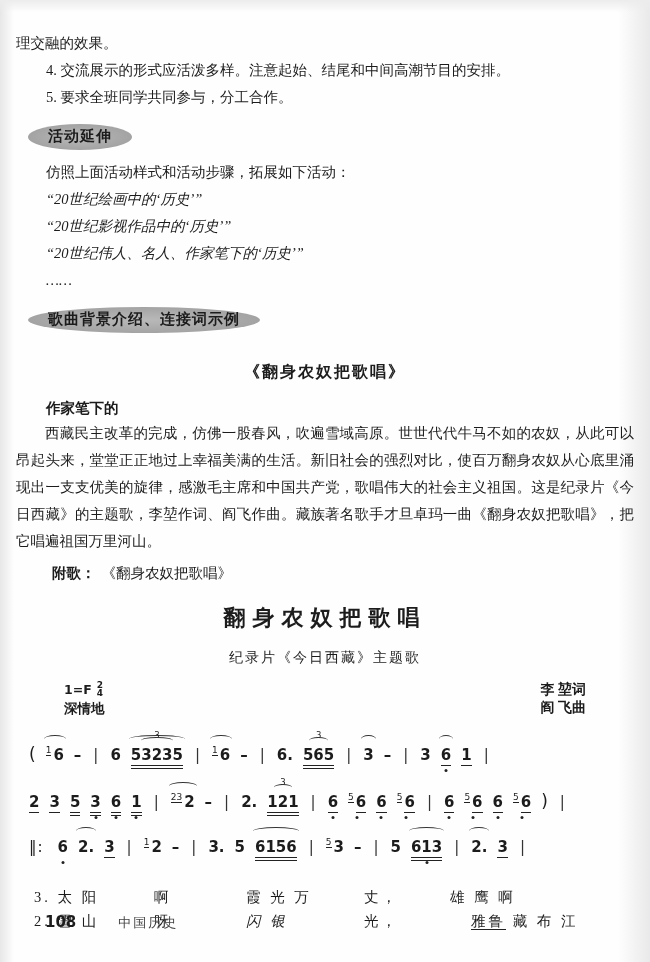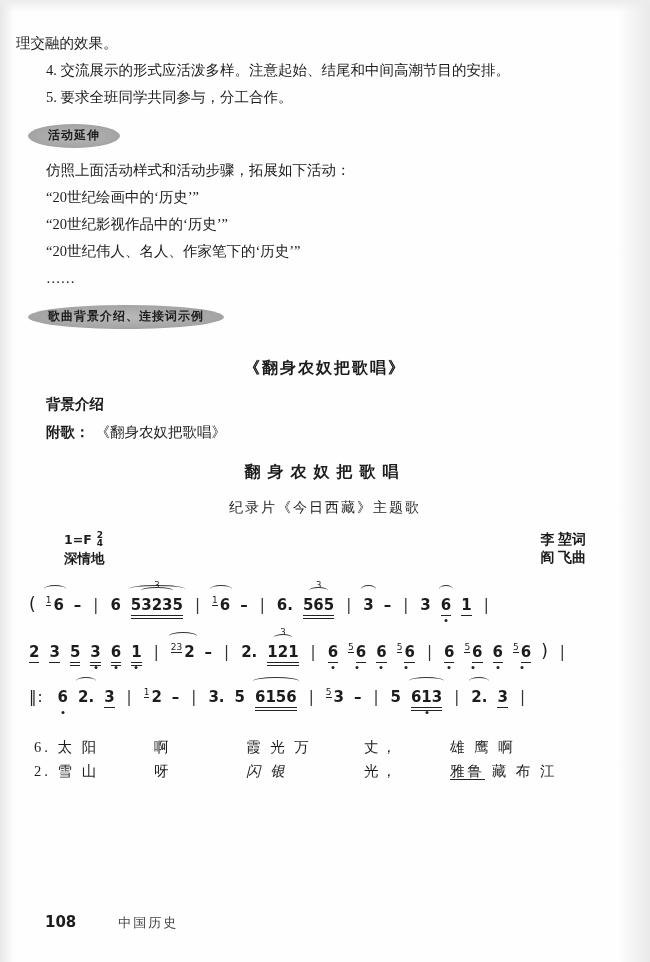--- a/index.html
+++ b/index.html
@@ -19,50 +19,50 @@
   }
   .body-text{line-height:27px;}
   .indent{padding-left:30px;}
   .oval-heading{
     display:inline-block;
     margin:13px 0 9px 12px;
     padding:3px 20px 4px 20px;
     background:radial-gradient(ellipse at center,#b9b9b9 0%,#9a9a9a 100%);
     border-radius:50%;
     font-weight:bold;
-    font-size:12px;
+    font-size:15px;
     font-family:"Liberation Sans","DejaVu Sans",sans-serif;
     letter-spacing:1px;
   }
-  .quote-list .list-line{line-height:27px;padding-left:30px;}
+  .quote-list .list-line{line-height:27px;padding-left:30px;font-style:italic;}
   .center-title{
     text-align:center;
     font-weight:bold;
     font-size:16px;
     letter-spacing:2px;
     margin:20px 0 16px 0;
   }
   .bold-sub{
     font-weight:bold;
     padding-left:30px;
     font-family:"Liberation Sans","DejaVu Sans",sans-serif;
     margin-bottom:2px;
   }
   .para{
     margin:2px 0 0 0;
     line-height:27px;
     text-align:justify;
     text-indent:2em;
   }
   .appendix{padding-left:30px;margin-top:5px;line-height:27px;}
-  .appendix .lbl{font-weight:bold;font-family:"Liberation Sans","DejaVu Sans",sans-serif;margin-right:6px;}
+  .appendix .lbl{font-weight:bold;font-family:"Liberation Sans","DejaVu Sans",sans-serif;margin-right:6px;margin-left:6px;}
   .score-title{
     text-align:center;
     font-weight:bold;
-    font-size:16px;
+    font-size:22px;
     letter-spacing:7px;
     margin-top:16px;
   }
   .score-subtitle{
     text-align:center;
     font-size:14px;
     letter-spacing:2px;
     margin-top:16px;
   }
   .score-meta{
@@ -98,21 +98,21 @@
   .u2{border-bottom:4px double #222;}
   .lowdot{position:absolute;left:50%;transform:translateX(-50%);bottom:-8px;width:3px;height:3px;border-radius:50%;background:#222;}
   .grace{font-size:9px;position:relative;top:-7px;margin-right:2px;border-bottom:1px solid #222;font-weight:normal;}
   .slur{position:absolute;top:-11px;left:-2px;right:-2px;height:7px;border-top:1.5px solid #333;border-radius:50% 50% 0 0;}
   .tupnum{position:absolute;top:-16px;left:50%;transform:translateX(-50%);font-size:8.5px;font-weight:normal;}
   .tuparc{position:absolute;top:-9px;left:20%;right:20%;height:6px;border-top:1px solid #333;border-radius:50% 50% 0 0;}
   
   #lyrics{margin:10px 0 0 18px;}
   .lyric-row{display:flex;line-height:24px;font-size:14.5px;letter-spacing:3px;}
   .lyric-cell{display:inline-block;}
-  .lu1{border-bottom:1.5px solid #222;}
+  .lu1{border-bottom:1.5px solid #222;margin-left:21px;}
   
   .footer{
     position:absolute;
     left:45px;bottom:30px;
     display:flex;align-items:baseline;
   }
   .pagenum{
     font-family:"DejaVu Sans",sans-serif;
     font-weight:bold;font-size:15px;text-align:center;
   }
@@ -137,21 +137,22 @@
       <div class="list-line">“20世纪伟人、名人、作家笔下的‘历史’”</div>
       <div class="list-line">……</div>
     </div>
 
   <div>
     <span class="oval-heading">歌曲背景介绍、连接词示例</span>
   </div>
 
   <div class="center-title">《翻身农奴把歌唱》</div>
 
-  <div class="bold-sub">背景介绍</div>
+  <div class="bold-sub">作家笔下的</div>
+  <p class="para">西藏民主改革的完成，仿佛一股春风，吹遍雪域高原。世世代代牛马不如的农奴，从此可以昂起头来，堂堂正正地过上幸福美满的生活。新旧社会的强烈对比，使百万翻身农奴从心底里涌现出一支支优美的旋律，感激毛主席和中国共产党，歌唱伟大的社会主义祖国。这是纪录片《今日西藏》的主题歌，李堃作词、阎飞作曲。藏族著名歌手才旦卓玛一曲《翻身农奴把歌唱》，把它唱遍祖国万里河山。</p>
 
   <div class="appendix">
     <span class="lbl">附歌：</span><span>《翻身农奴把歌唱》</span>
   </div>
 
   <div class="score-title">翻身农奴把歌唱</div>
   <div class="score-subtitle">纪录片《今日西藏》主题歌</div>
 
   <div class="score-meta">
     <div class="left">
@@ -171,21 +172,21 @@
   </div>
 
   <div id="score-lines">
       <div class="score-line"><span class="tok paren"><span class="txt">(</span></span><span class="tok note"><span class="slur"></span><span class="grace">1</span><span class="txt">6</span></span><span class="tok dash"><span class="txt">–</span></span><span class="tok bar"><span class="txt">|</span></span><span class="tok note"><span class="txt">6</span></span><span class="tok note"><span class="slur"></span><span class="tupnum">3</span><span class="tuparc"></span><span class="txt u2">53235</span></span><span class="tok bar"><span class="txt">|</span></span><span class="tok note"><span class="slur"></span><span class="grace">1</span><span class="txt">6</span></span><span class="tok dash"><span class="txt">–</span></span><span class="tok bar"><span class="txt">|</span></span><span class="tok note"><span class="txt">6.</span></span><span class="tok note"><span class="tupnum">3</span><span class="tuparc"></span><span class="txt u2">565</span></span><span class="tok bar"><span class="txt">|</span></span><span class="tok note"><span class="slur"></span><span class="txt">3</span></span><span class="tok dash"><span class="txt">–</span></span><span class="tok bar"><span class="txt">|</span></span><span class="tok note"><span class="txt">3</span></span><span class="tok note"><span class="slur"></span><span class="txt u1">6</span><span class="lowdot"></span></span><span class="tok note"><span class="txt u1">1</span></span><span class="tok bar"><span class="txt">|</span></span></div>
       <div class="score-line"><span class="tok note"><span class="txt u1">2</span></span><span class="tok note"><span class="txt u1">3</span></span><span class="tok note"><span class="txt u2">5</span></span><span class="tok note"><span class="txt u2">3</span><span class="lowdot"></span></span><span class="tok note"><span class="txt u2">6</span><span class="lowdot"></span></span><span class="tok note"><span class="txt u2">1</span><span class="lowdot"></span></span><span class="tok bar"><span class="txt">|</span></span><span class="tok note"><span class="slur"></span><span class="grace">23</span><span class="txt">2</span></span><span class="tok dash"><span class="txt">–</span></span><span class="tok bar"><span class="txt">|</span></span><span class="tok note"><span class="txt">2.</span></span><span class="tok note"><span class="tupnum">3</span><span class="tuparc"></span><span class="txt u2">121</span></span><span class="tok bar"><span class="txt">|</span></span><span class="tok note"><span class="txt u1">6</span><span class="lowdot"></span></span><span class="tok note"><span class="grace">5</span><span class="txt u1">6</span><span class="lowdot"></span></span><span class="tok note"><span class="txt u1">6</span><span class="lowdot"></span></span><span class="tok note"><span class="grace">5</span><span class="txt u1">6</span><span class="lowdot"></span></span><span class="tok bar"><span class="txt">|</span></span><span class="tok note"><span class="txt u1">6</span><span class="lowdot"></span></span><span class="tok note"><span class="grace">5</span><span class="txt u1">6</span><span class="lowdot"></span></span><span class="tok note"><span class="txt u1">6</span><span class="lowdot"></span></span><span class="tok note"><span class="grace">5</span><span class="txt u1">6</span><span class="lowdot"></span></span><span class="tok paren"><span class="txt">)</span></span><span class="tok bar"><span class="txt">|</span></span></div>
       <div class="score-line"><span class="tok repeat"><span class="txt">‖:</span></span><span class="tok note"><span class="txt">6</span><span class="lowdot"></span></span><span class="tok note"><span class="slur"></span><span class="txt">2.</span></span><span class="tok note"><span class="txt u1">3</span></span><span class="tok bar"><span class="txt">|</span></span><span class="tok note"><span class="grace">1</span><span class="txt">2</span></span><span class="tok dash"><span class="txt">–</span></span><span class="tok bar"><span class="txt">|</span></span><span class="tok note"><span class="txt">3.</span></span><span class="tok note"><span class="txt">5</span></span><span class="tok note"><span class="slur"></span><span class="txt u2">6156</span></span><span class="tok bar"><span class="txt">|</span></span><span class="tok note"><span class="grace">5</span><span class="txt">3</span></span><span class="tok dash"><span class="txt">–</span></span><span class="tok bar"><span class="txt">|</span></span><span class="tok note"><span class="txt">5</span></span><span class="tok note"><span class="slur"></span><span class="txt u2">613</span><span class="lowdot"></span></span><span class="tok bar"><span class="txt">|</span></span><span class="tok note"><span class="slur"></span><span class="txt">2.</span></span><span class="tok note"><span class="txt u1">3</span></span><span class="tok bar"><span class="txt">|</span></span></div>
     </div>
 
   <div id="lyrics">
       <div class="lyric-row">
-        <span class="lyric-cell" style="min-width: 120px;"><span>6. 太  阳</span></span>
+        <span class="lyric-cell" style="min-width: 120px;"><span>3. 太  阳</span></span>
         <span class="lyric-cell" style="min-width: 92px;"><span>啊</span></span>
         <span class="lyric-cell" style="min-width: 118px;"><span>霞 光 万</span></span>
         <span class="lyric-cell" style="min-width: 86px;"><span>丈，</span></span>
         <span class="lyric-cell"><span>雄  鹰  啊</span></span>
       </div>
       <div class="lyric-row">
         <span class="lyric-cell" style="min-width: 120px;"><span>2. 雪  山</span></span>
         <span class="lyric-cell" style="min-width: 92px;"><span>呀</span></span>
         <span class="lyric-cell" style="min-width: 118px; font-style: italic;"><span>闪  银</span></span>
         <span class="lyric-cell" style="min-width: 86px;"><span>光，</span></span>

